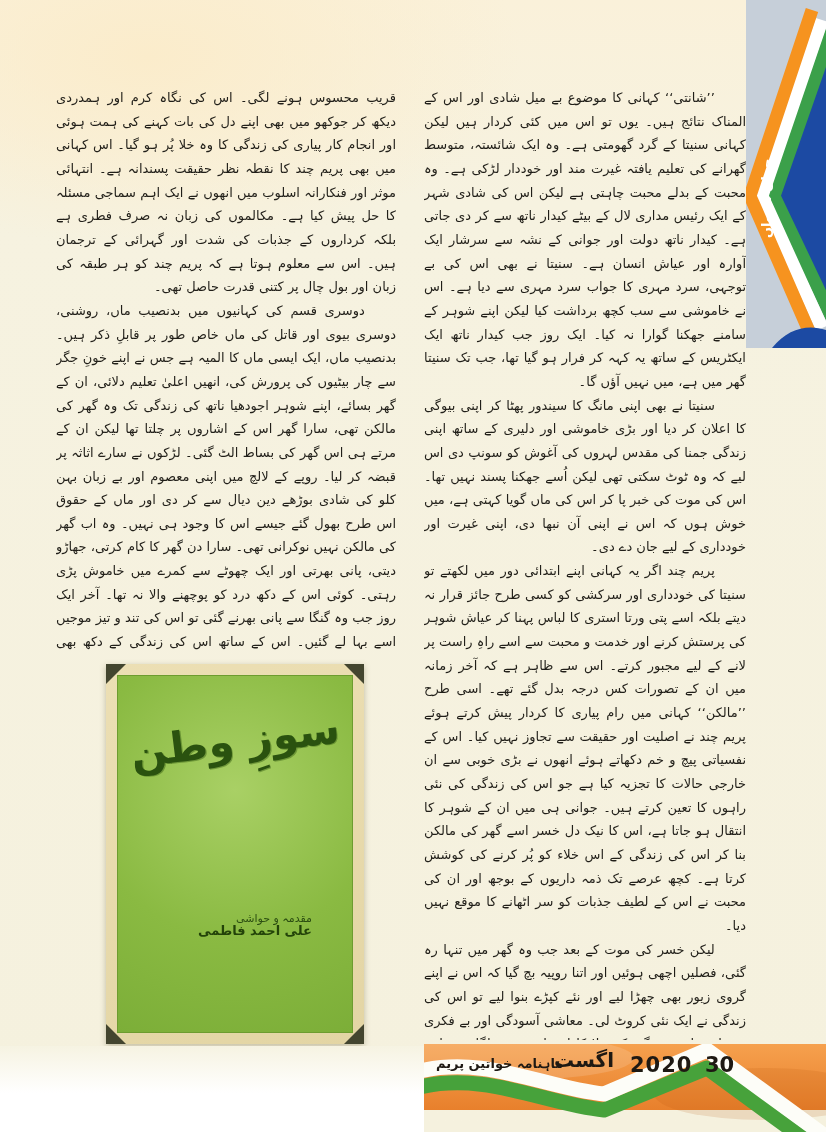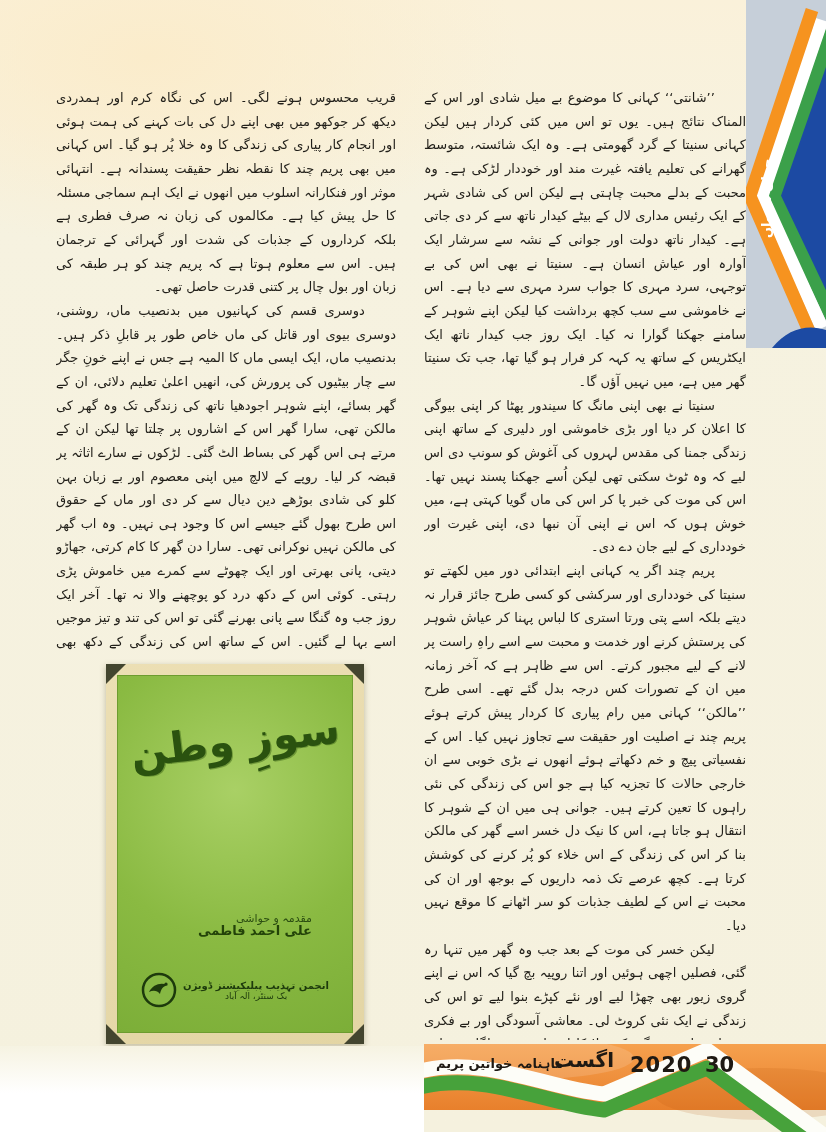--- a/index.html
+++ b/index.html
@@ -119,31 +119,20 @@
 
   <div id="book-cover">
     <div class="corner tl"></div>
     <div class="corner tr"></div>
     <div class="corner bl"></div>
     <div class="corner br"></div>
     <div id="cover-green">
       <div id="cover-title" lang="ur">سوزِ وطن</div>
       <div id="cover-sub1" lang="ur">مقدمہ و حواشی</div>
       <div id="cover-sub2" lang="ur">علی احمد فاطمی</div>
-      <div id="cover-publisher">
-        <svg width="36" height="36" viewBox="0 0 36 36">
-          <circle cx="18" cy="18" r="16" fill="#86b843" stroke="#1d3a0c" stroke-width="2.5"></circle>
-          <path d="M 8 20 C 12 12 20 10 27 13 C 22 14 20 17 19 22 C 16 18 12 18 8 20 Z" fill="#1d3a0c"></path>
-          <circle cx="25" cy="12" r="1.6" fill="#1d3a0c"></circle>
-        </svg>
-        <div class="pub-lines">
-          <div id="cover-pub1" lang="ur">انجمن تہذیب پبلیکیشنز ڈویژن</div>
-          <div id="cover-pub2" lang="ur">بک سنٹر، الہ آباد</div>
-        </div>
-      </div>
     </div>
   </div>
 
   <div id="bottom-left-white"></div>
 
   <div id="footer">
     <svg width="402" height="88" viewBox="0 0 402 88">
       <defs>
         <linearGradient id="og" x1="0" y1="0" x2="0" y2="1">
           <stop offset="0" stop-color="#f6a14e"></stop>

